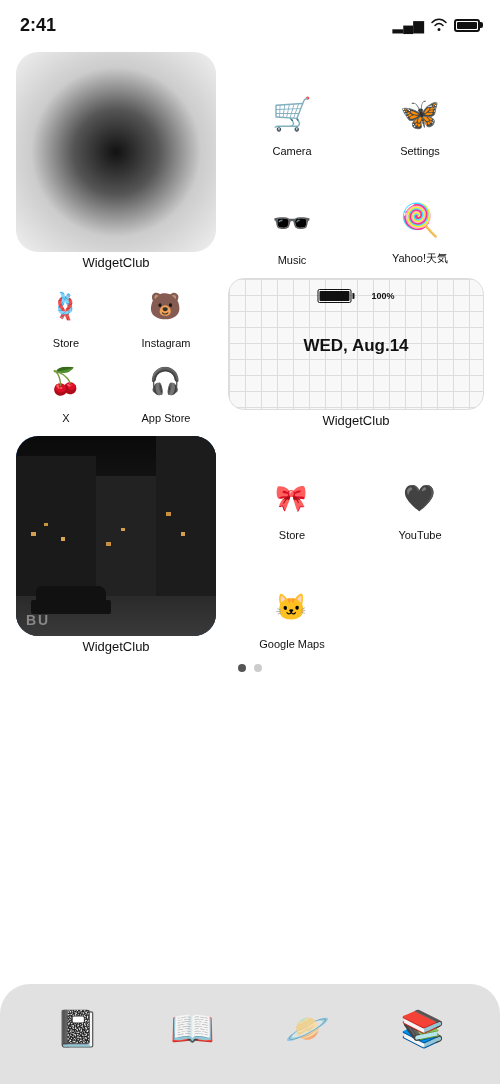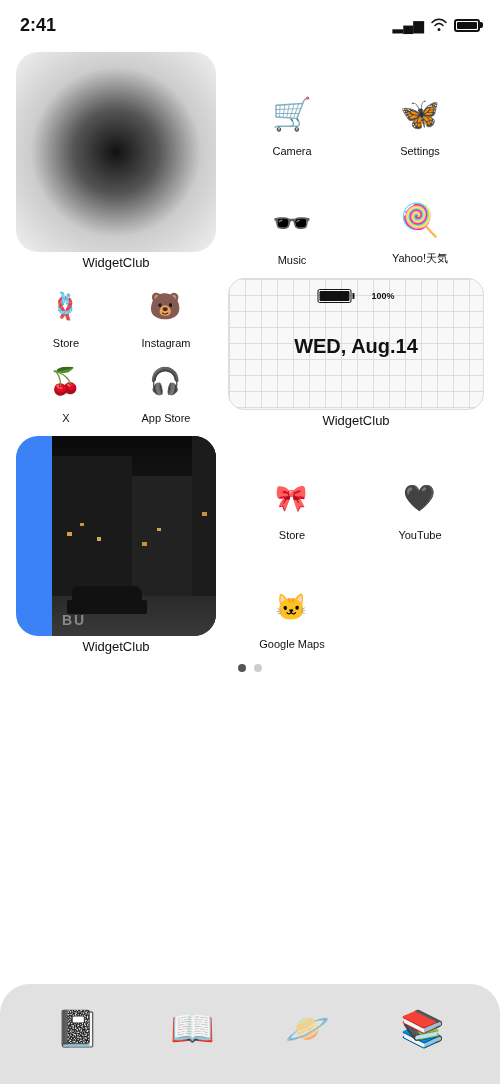--- a/index.html
+++ b/index.html
@@ -196,21 +196,21 @@
     }
     .clock-time {
       font-size: 52px;
       font-weight: 900;
       color: #111;
       letter-spacing: -1px;
       line-height: 1;
       font-style: italic;
     }
     .clock-date {
-      font-size: 20px;
+      font-size: 17px;
       font-weight: 600;
       color: #111;
       margin-top: 4px;
     }
 
     
     .row3 {
       display: flex;
       gap: 12px;
       margin-bottom: 6px;
@@ -221,21 +221,20 @@
       align-items: center;
     }
     .photo-widget {
       width: 200px;
       height: 200px;
       border-radius: 22px;
       background: #3b82f6;
       overflow: hidden;
       position: relative;
       flex-shrink: 0;
-      padding-left: 36px;
     }
     
     .photo-scene {
       width: 100%;
       height: 100%;
       position: relative;
       background: linear-gradient(to bottom, #0a0a0a 0%, #1a1a1a 40%, #2a2a2a 70%, #333 100%);
       overflow: hidden;
     }
     .photo-scene::before {

